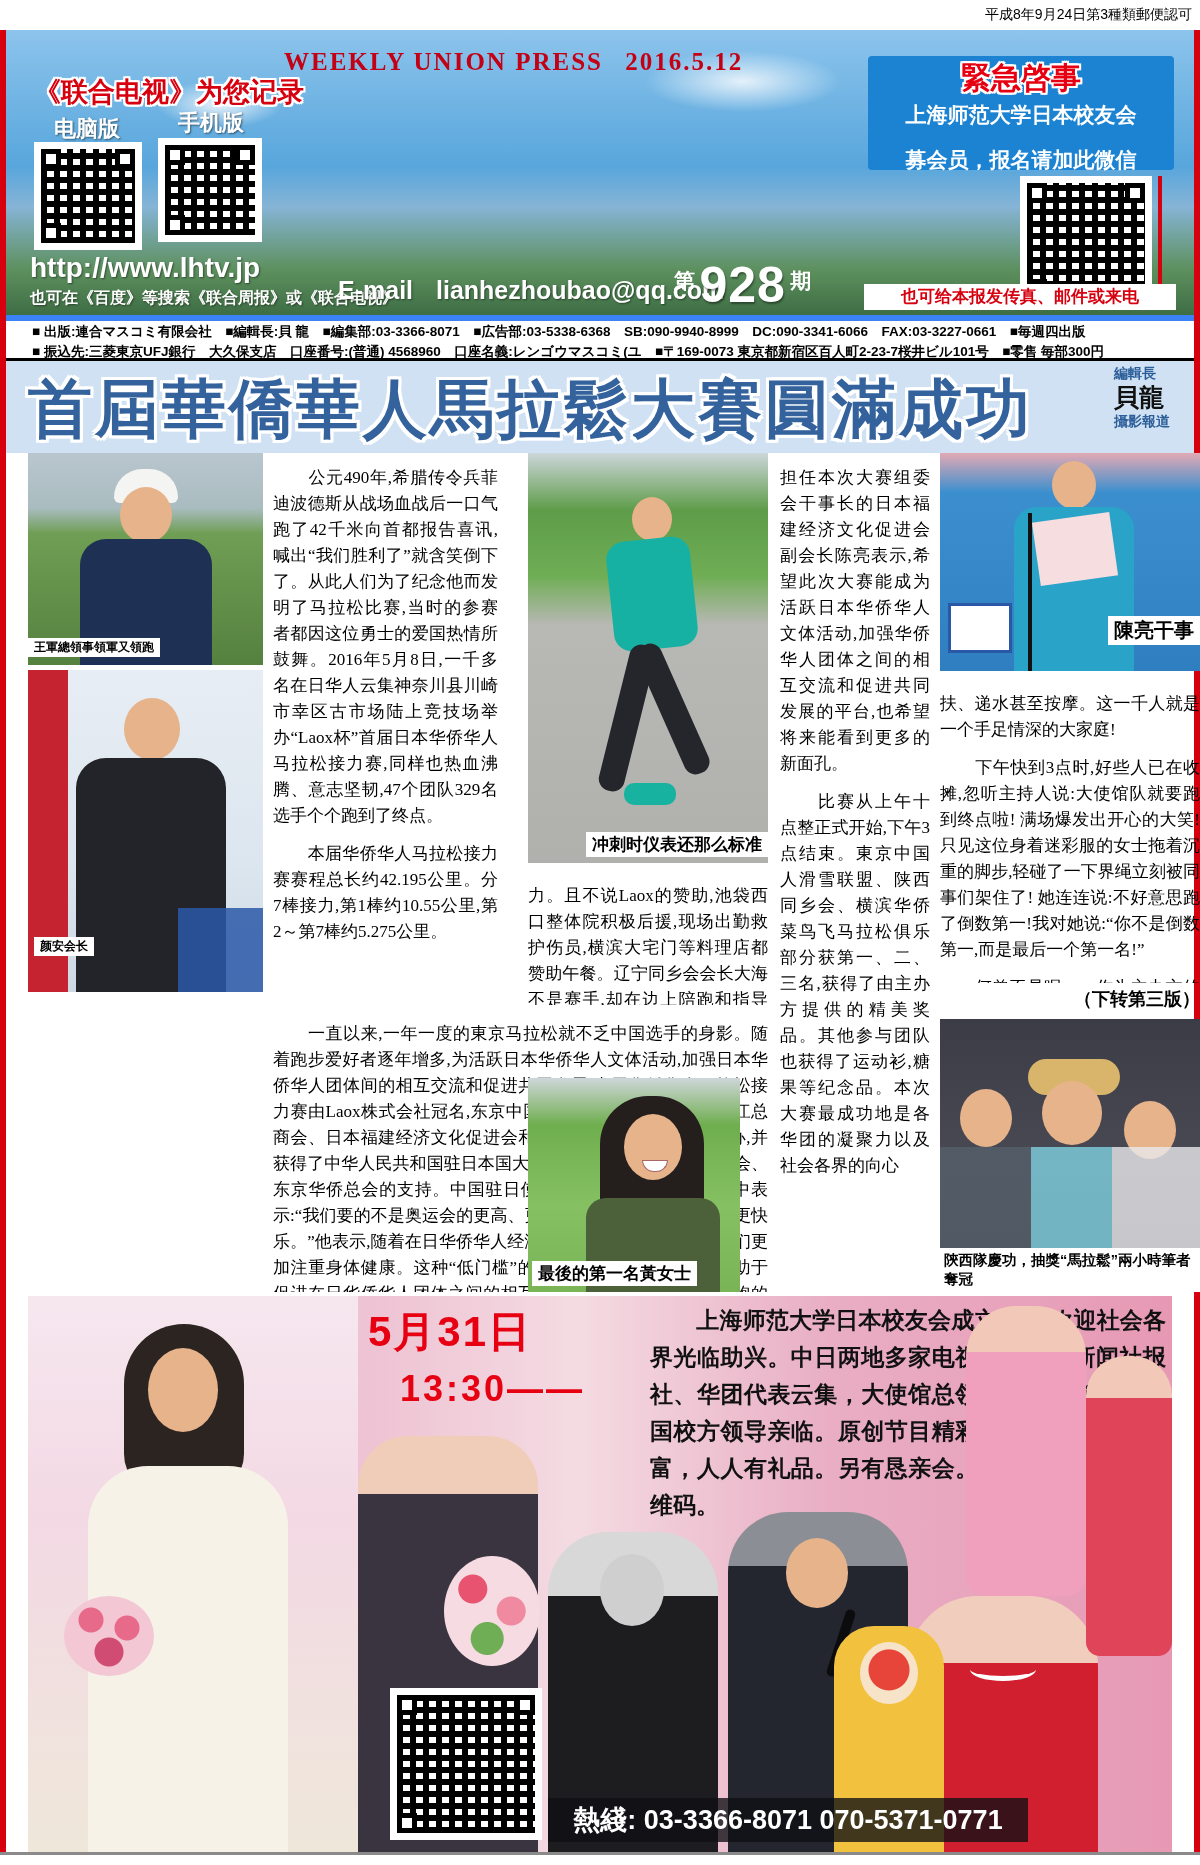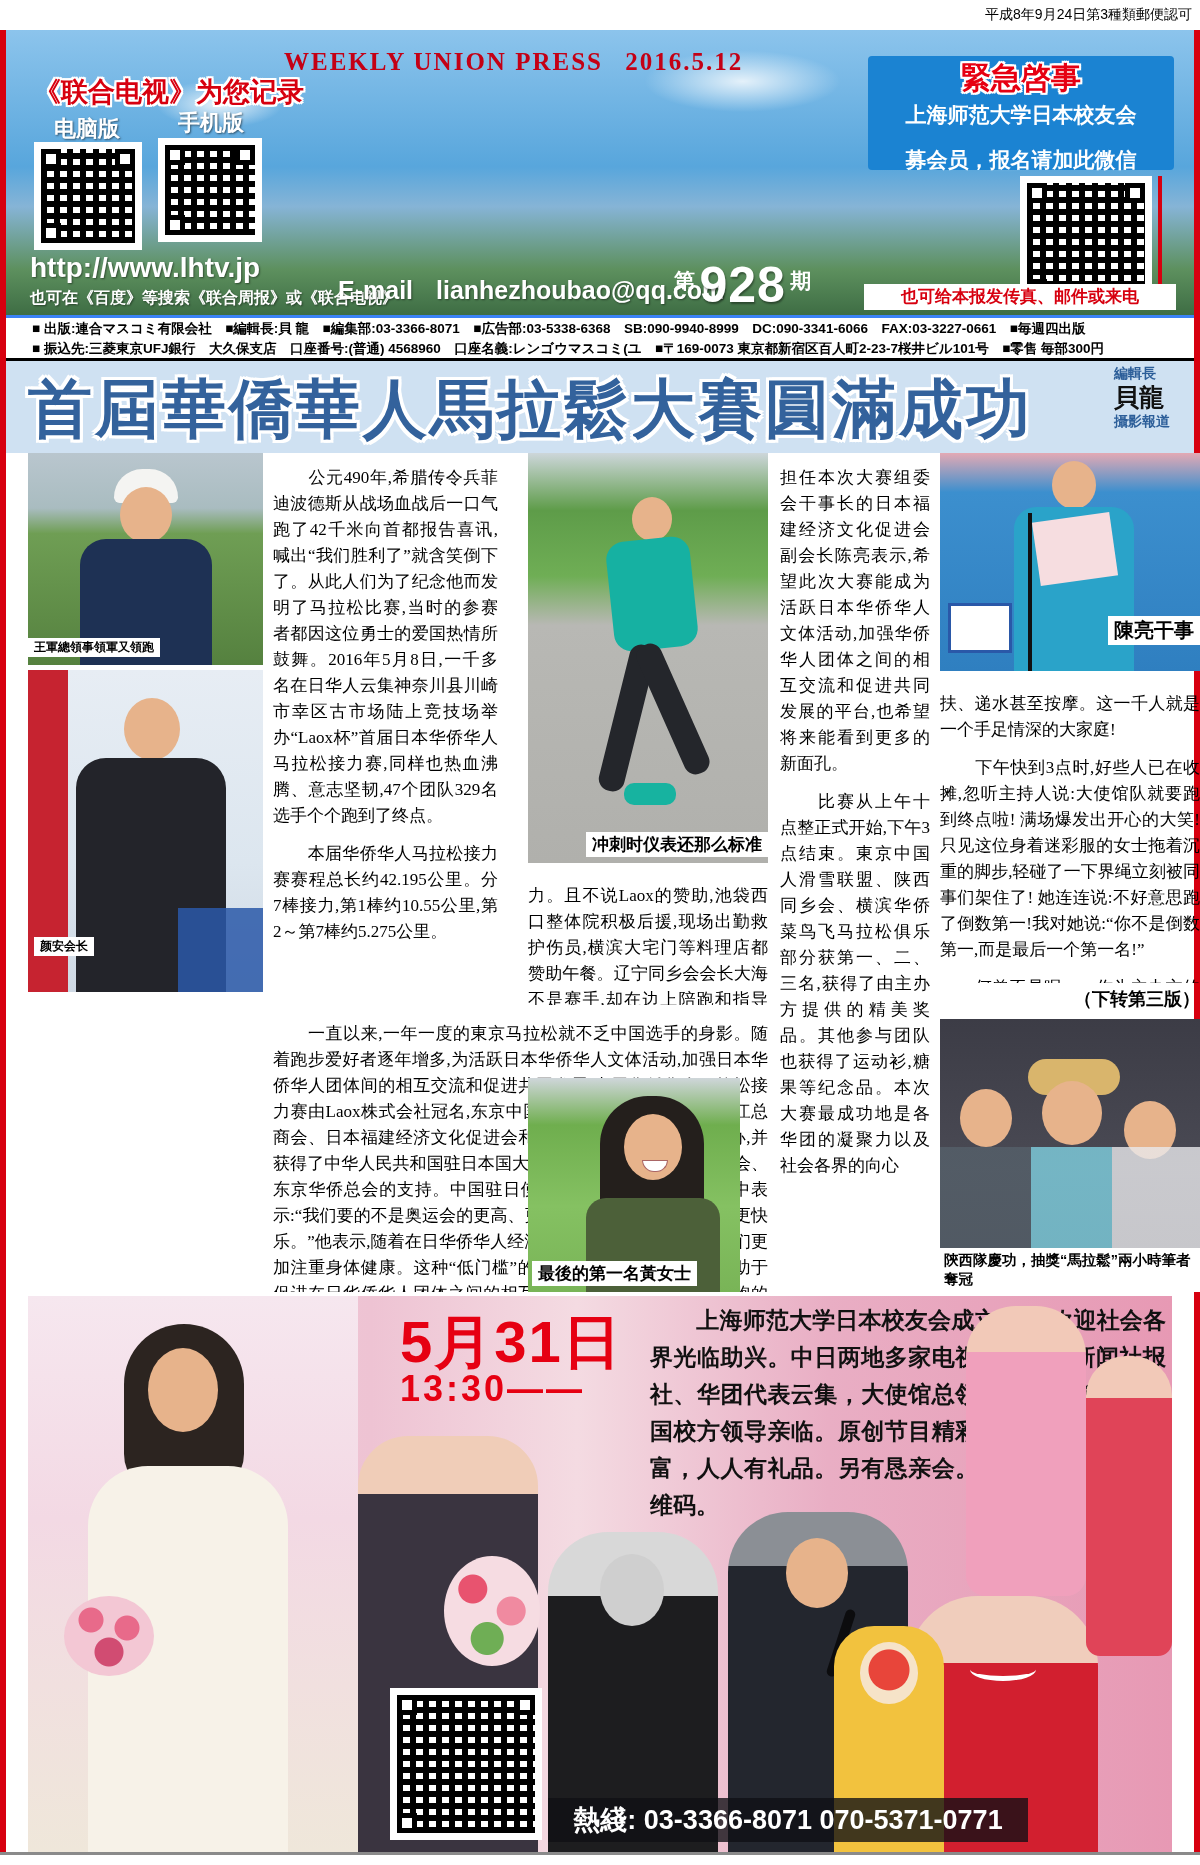--- a/index.html
+++ b/index.html
@@ -96,21 +96,21 @@
           <span class="f bl"></span>
         </div>
     </div>
     <div class="abs" style="left:1152px;top:146px;width:4px;height:130px;background:#d7000f"></div>
 
     <div class="abs" style="left:858px;top:254px;width:312px;height:26px;background:#fff;text-align:center">
       <span style="font-size:17px;font-weight:900;color:#d7000f;line-height:26px">也可给本报发传真、邮件或来电</span>
     </div>
   </div>
 
-  <div class="abs" style="left:6px;top:315px;width:1188px;height:46px;background:#fff;border-top:3px solid #3b82f6;border-bottom:3px solid #000;box-sizing:border-box;padding:1px 0 0 26px">
+  <div class="abs" style="left:6px;top:315px;width:1188px;height:46px;background:#fff;border-top:6px solid #3b82f6;border-bottom:3px solid #000;box-sizing:border-box;padding:1px 0 0 26px">
     <div style="font-size:13.5px;font-weight:600;line-height:20px;white-space:nowrap">■ 出版:連合マスコミ有限会社　■編輯長:貝 龍　■編集部:03-3366-8071　■広告部:03-5338-6368　SB:090-9940-8999　DC:090-3341-6066　FAX:03-3227-0661　■毎週四出版</div>
     <div style="font-size:13.5px;font-weight:600;line-height:20px;white-space:nowrap">■ 振込先:三菱東京UFJ銀行　大久保支店　口座番号:(普通) 4568960　口座名義:レンゴウマスコミ(ユ　■〒169-0073 東京都新宿区百人町2-23-7桜井ビル101号　■零售 毎部300円</div>
   </div>
 
   <div class="abs" style="left:6px;top:361px;width:1188px;height:92px;background:#cfe1f2">
     <div class="abs" style="left:22px;top:5px;font-size:64px;font-weight:900;color:#33629c;letter-spacing:3px;white-space:nowrap;
                 text-shadow:-3px -3px 0 #fff,3px -3px 0 #fff,-3px 3px 0 #fff,3px 3px 0 #fff,-3px 0 0 #fff,3px 0 0 #fff,0 -3px 0 #fff,0 3px 0 #fff">首屆華僑華人馬拉鬆大賽圓滿成功</div>
     <div class="abs" style="left:1108px;top:4px;width:72px;text-align:left">
       <div style="font-size:14px;font-weight:700;color:#2c5e99">編輯長</div>
       <div class="serif" style="font-size:25px;font-weight:700;color:#111;line-height:30px">貝龍</div>
@@ -201,21 +201,21 @@
   <div class="abs" style="left:28px;top:1296px;width:1144px;height:556px;overflow:hidden;
               background:linear-gradient(90deg,#f2d3de 0%,#eec3d3 30%,#f4dbe2 48%,#e9aec4 70%,#e799b4 100%)">
 
     <div class="blob" style="left:0;top:0;width:330px;height:556px;background:linear-gradient(180deg,#f6e7ef 0%,#f3d9e4 40%,#efe7da 100%)">
       <div class="blob" style="left:96px;top:28px;width:120px;height:170px;background:#2c2420;border-radius:60px 60px 40px 40px"></div>
       <div class="head" style="left:120px;top:52px;width:70px;height:84px"></div>
       <div class="blob" style="left:60px;top:170px;width:200px;height:386px;background:#f7f2e8;border-radius:60px 60px 0 0"></div>
       <div class="blob" style="left:36px;top:300px;width:90px;height:80px;background:radial-gradient(circle at 30% 30%,#e86a8a 12px,transparent 13px),radial-gradient(circle at 70% 40%,#e86a8a 12px,transparent 13px),radial-gradient(circle at 50% 70%,#d14c72 14px,transparent 15px),#f3c7d4;border-radius:50%"></div>
     </div>
 
-    <div class="abs" style="left:372px;top:8px;font-size:58px;font-weight:900;color:#e60012;letter-spacing:2px">5月31日</div>
+    <div class="abs" style="left:340px;top:8px;font-size:42px;font-weight:900;color:#e60012;letter-spacing:2px">5月31日</div>
     <div class="abs" style="left:372px;top:72px;font-size:36px;font-weight:900;color:#e60012;letter-spacing:3px">13:30——</div>
 
     <div class="abs" style="left:622px;top:6px;width:516px;font-size:23px;font-weight:700;line-height:37px;text-align:justify;color:#111">　　上海师范大学日本校友会成立庆典,欢迎社会各界光临助兴。中日两地多家电视台电台、新闻社报社、华团代表云集，大使馆总领事等多位参赞、中国校方领导亲临。原创节目精彩纷呈、奖品高档丰富，人人有礼品。另有恳亲会。咨询和报名请扫二维码。</div>
 
     <div class="blob" style="left:330px;top:140px;width:180px;height:416px;background:linear-gradient(180deg,#f0cdb8 0 14%,#3a3440 14% 100%);border-radius:50px 50px 0 0">
       <div class="blob" style="left:86px;top:120px;width:96px;height:110px;background:radial-gradient(circle at 30% 30%,#e8536f 14px,transparent 15px),radial-gradient(circle at 70% 50%,#f08aa0 14px,transparent 15px),radial-gradient(circle at 45% 75%,#6fae55 16px,transparent 17px),#f6dce2;border-radius:50%"></div>
     </div>
     <div class="blob" style="left:520px;top:236px;width:170px;height:320px;background:linear-gradient(180deg,#d8d8d8 0 20%,#1d1d1f 20% 100%);border-radius:60px 60px 0 0">
       <div class="head" style="left:52px;top:22px;width:64px;height:72px;background:#cfcfcf"></div>
     </div>

